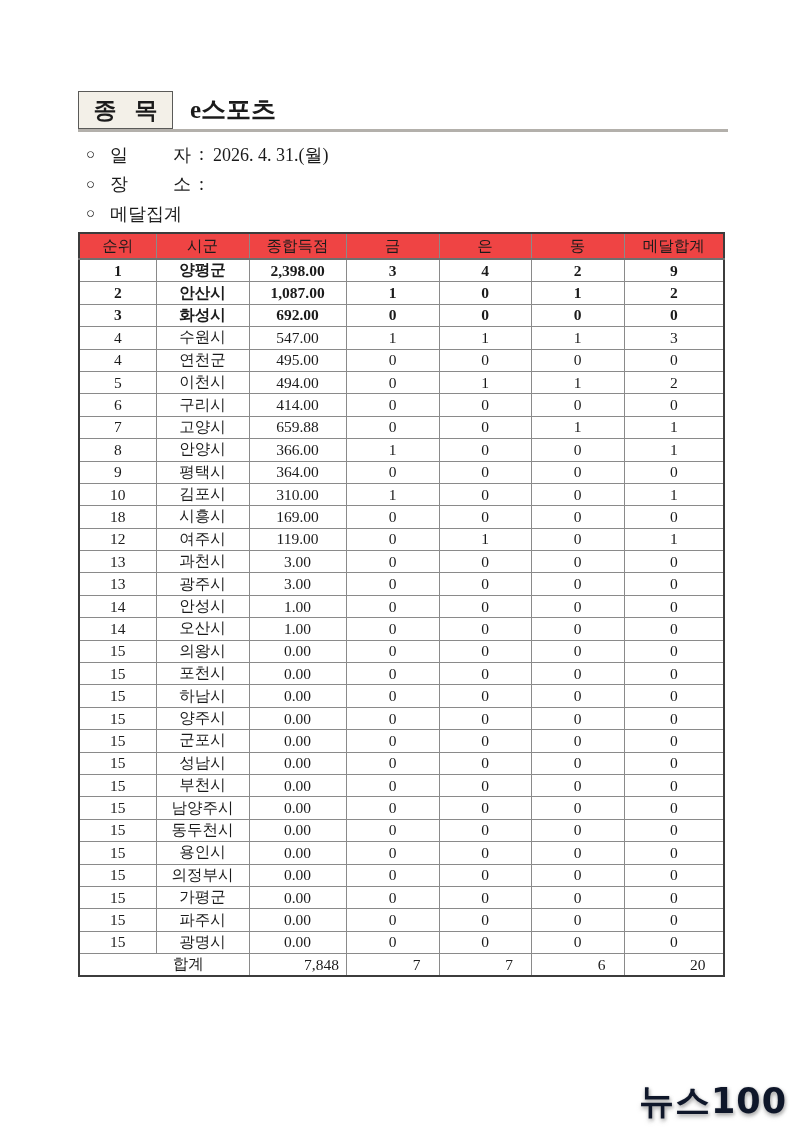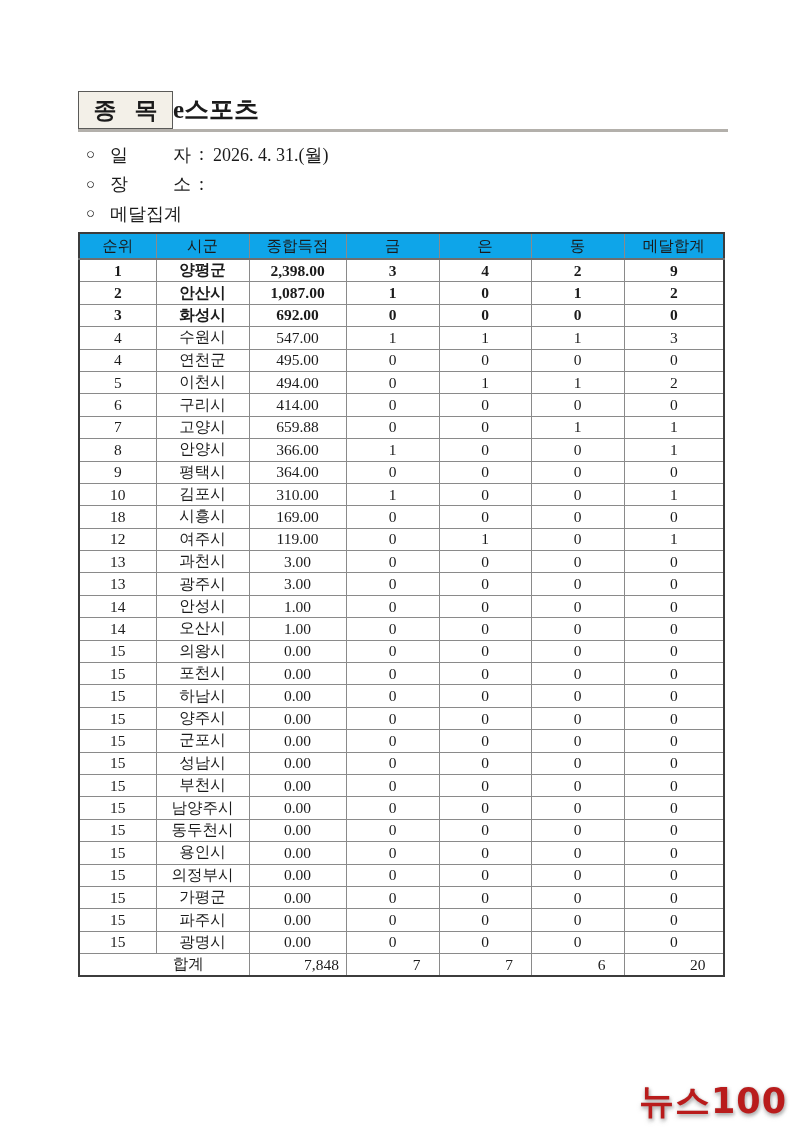--- a/index.html
+++ b/index.html
@@ -14,21 +14,21 @@
     position:absolute; left:78px; top:91px; width:650px; height:38px;
     border-bottom:3px solid #b3b0ab; display:flex; align-items:stretch;
   }
   .category-box {
     width:95px; height:38px; box-sizing:border-box;
     background:#f3f0e8; border:1px solid #5a5a58;
     display:flex; align-items:center; justify-content:center;
   }
   .category-box .jl { width:64px; font-size:23px; font-weight:bold; letter-spacing:0; }
   .category-value {
-    font-size:25px; font-weight:bold;
+    margin-left:17px; font-size:25px; font-weight:bold;
     display:flex; align-items:center; padding-bottom:2px;
   }
   .jl { display:inline-flex; justify-content:space-between; }
 
   
   .info-list { position:absolute; left:86px; top:140px; }
   .info-line { height:29.5px; display:flex; align-items:center; font-size:18px; }
   .bullet { font-size:15px; width:24px; color:#222; }
   .jl.w2 { width:81px; }
   .colon { margin:0 9px 0 8px; }
@@ -37,32 +37,32 @@
   table.medal {
     position:absolute; left:78px; top:232px; width:645px;
     border-collapse:collapse; table-layout:fixed;
     border:2px solid #3c3c3c; font-size:15.5px;
   }
   table.medal th, table.medal td {
     border:1px solid #8a8a8a; text-align:center; vertical-align:middle;
     padding:0; overflow:hidden; white-space:nowrap;
   }
   table.medal th {
-    height:24px; background:#0ea5e9; font-weight:normal;
+    height:24px; background:#ef4444; font-weight:normal;
     border-bottom:2px solid #6f6f6f;
   }
   table.medal td { height:21.4px; background:#ffffff; }
   tr.bold-row td { font-weight:bold; }
   tr.total-row td { height:21px;padding-left:48px; }
 
   
   .watermark {
     position:absolute; top:1078px; right:13px;
     font-family:"DejaVu Sans","Liberation Sans",sans-serif;
-    font-weight:bold; font-size:35px; letter-spacing:1px; color:#b91c1c;
+    font-weight:bold; font-size:35px; letter-spacing:1px; color:#0f172a;
     text-shadow:0 3px 4px rgba(145,145,145,.55), 0 0 2px rgba(190,190,190,.6),
                 2px 2px 3px rgba(160,160,160,.45);
   }
 </style>
 </head>
 <body>
 
 <div class="page">
 
   <div class="title-row">

